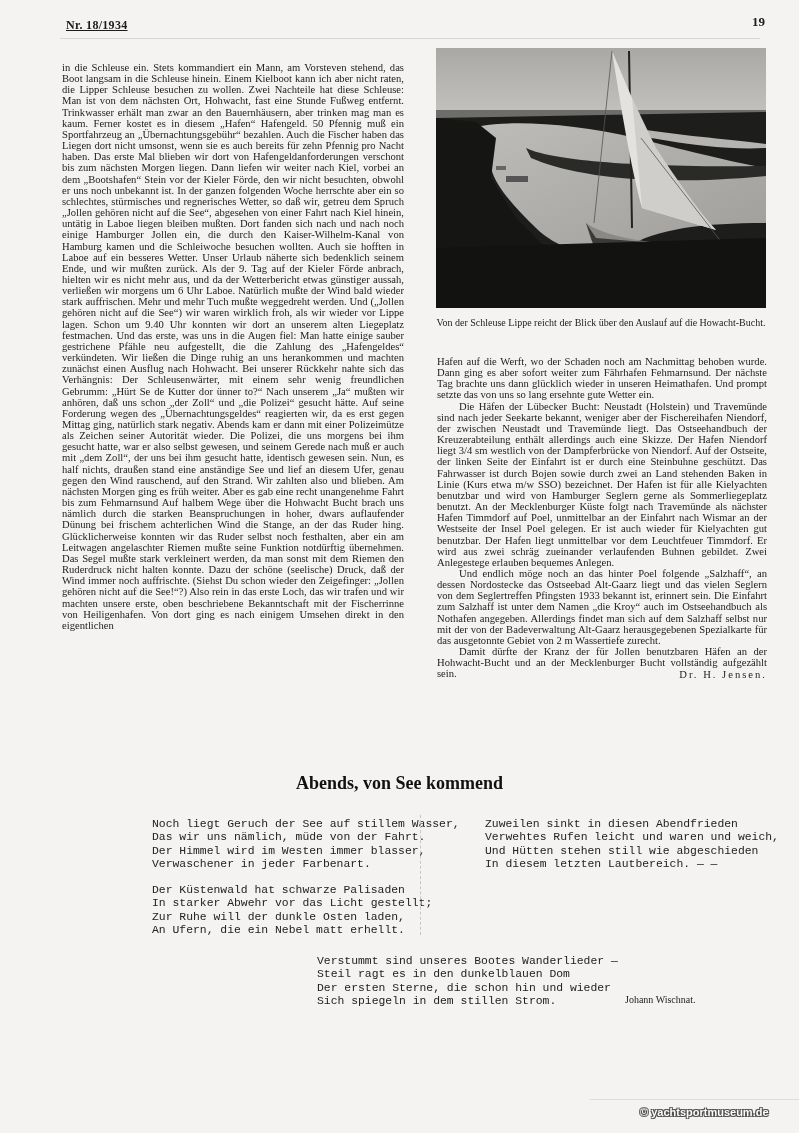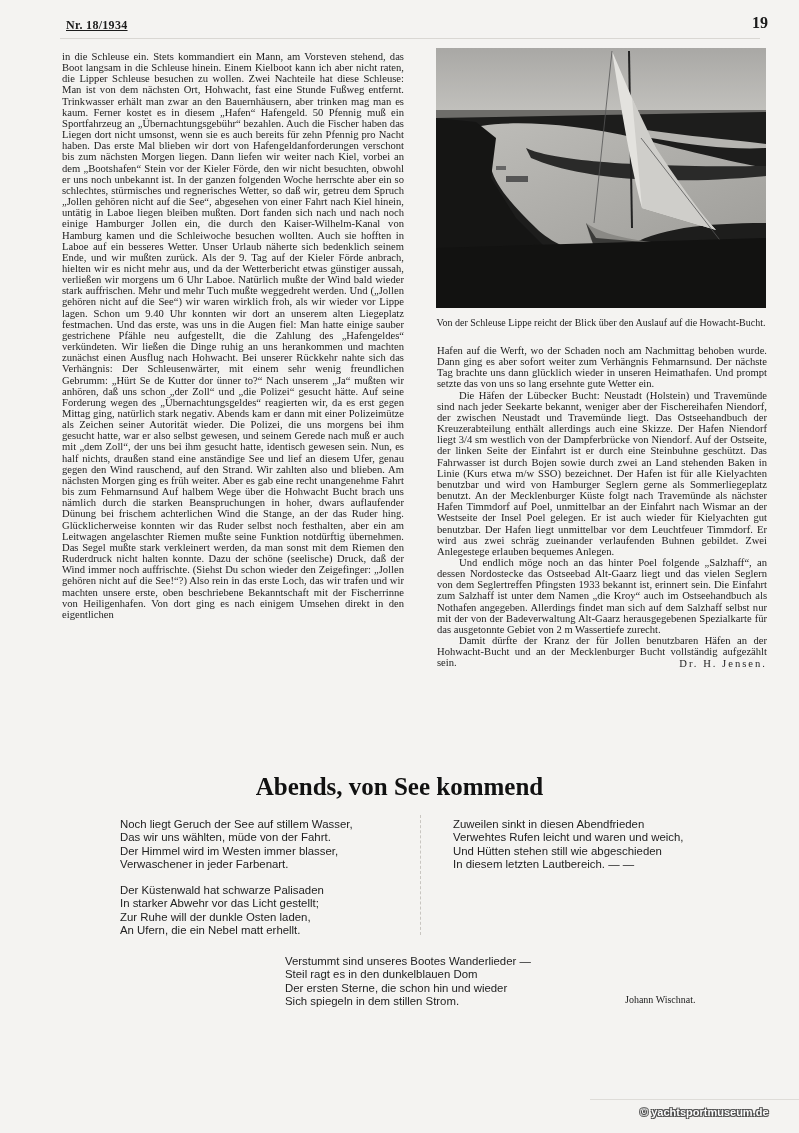--- a/index.html
+++ b/index.html
@@ -7,51 +7,52 @@
     width: 799px; height: 1133px; position: relative; overflow: hidden;
     background: #f4f3f1;
     color: #1c1c1c;
     font-family: "Liberation Serif", "DejaVu Serif", serif;
   }
   .abs { position: absolute; }
   .header-issue {
     left: 66px; top: 18px; font-size: 12px; font-weight: bold; letter-spacing: 0.3px; text-decoration: underline;
   }
   .header-page {
-    left: 752px; top: 14px; font-size: 16px; font-weight: bold;
+    left: 752px; top: 14px; font-size: 13px; font-weight: bold;
   }
   .rule-top {
     left: 60px; top: 38px; width: 700px; height: 1px; background: #d9d7d3;
   }
   .col {
     font-size: 10.6px; line-height: 11.15px; text-align: justify;
     font-family: "Liberation Serif", serif;
     color: #222;
+    margin-top: 11px;
   }
   .col p { margin: 0; text-align-last: justify; }
   .col p.last { text-align-last: left; }
   .col p.indent { text-indent: 22px; }
   .col-left { left: 62px; top: 51px; width: 342px; }
   .col-right { left: 437px; top: 345px; width: 330px; }
   .photo {
     left: 436px; top: 48px; width: 330px; height: 260px;
     overflow: hidden; background: #1a1a1a;
   }
   .caption {
     left: 436px; top: 317px; width: 330px; text-align: center;
     font-size: 10px; line-height: 12px; color: #222;
   }
   .poem-title {
     left: 0; width: 799px; top: 773px; text-align: center;
-    font-size: 25px; font-weight: bold; color: #111;
+    font-size: 18px; font-weight: bold; color: #111;
     font-family: "Liberation Serif", serif;
   }
   .poem {
     font-size: 11.4px; line-height: 13.3px; color: #222;
-    font-family: Liberation Sans, sans-serif; white-space: nowrap;
+    font-family: Liberation Mono, monospace; white-space: nowrap; margin-left: 32px;
   }
   .poem .stanza { margin-bottom: 13px; }
   .poem .line { display: block; }
   .poem-left { left: 120px; top: 818px; }
   .poem-right { left: 453px; top: 818px; }
   .poem-bottom { left: 285px; top: 955px; }
   .poem-divider {
     left: 420px; top: 815px; width: 0; height: 120px;
     border-left: 1px dashed #c9c6c1;
   }
@@ -107,35 +108,35 @@
     <path d="M150 175 C170 190 230 200 280 195 L285 210 C230 215 170 205 155 192 Z" fill="#8a8985"></path>
     <path d="M150 175 L160 190 L280 200 L285 210 L160 205 Z" fill="#3a3a38"></path>
     <rect x="60" y="118" width="10" height="4" fill="#666"></rect>
     <rect x="70" y="128" width="22" height="6" fill="#555"></rect>
     <path d="M0 200 L330 190 L330 260 L0 260 Z" fill="#121211"></path>
   </svg>
 </div>
 <div class="abs caption">Von der Schleuse Lippe reicht der Blick über den Auslauf auf die Howacht-Bucht.</div>
 
 <div class="abs col col-right">
-  <p class="last">Hafen auf die Werft, wo der Schaden noch am Nachmittag behoben wurde. Dann ging es aber sofort weiter zum Verhängnis Fehmarnsund. Der nächste Tag brachte uns dann glücklich wieder in unseren Heimathafen. Und prompt setzte das von uns so lang ersehnte gute Wetter ein.</p>
+  <p class="last">Hafen auf die Werft, wo der Schaden noch am Nachmittag behoben wurde. Dann ging es aber sofort weiter zum Fährhafen Fehmarnsund. Der nächste Tag brachte uns dann glücklich wieder in unseren Heimathafen. Und prompt setzte das von uns so lang ersehnte gute Wetter ein.</p>
   <p class="indent last">Die Häfen der Lübecker Bucht: Neustadt (Holstein) und Travemünde sind nach jeder Seekarte bekannt, weniger aber der Fischereihafen Niendorf, der zwischen Neustadt und Travemünde liegt. Das Ostseehandbuch der Kreuzerabteilung enthält allerdings auch eine Skizze. Der Hafen Niendorf liegt 3/4 sm westlich von der Dampferbrücke von Niendorf. Auf der Ostseite, der linken Seite der Einfahrt ist er durch eine Steinbuhne geschützt. Das Fahrwasser ist durch Bojen sowie durch zwei an Land stehenden Baken in Linie (Kurs etwa m/w SSO) bezeichnet. Der Hafen ist für alle Kielyachten benutzbar und wird von Hamburger Seglern gerne als Sommerliegeplatz benutzt. An der Mecklenburger Küste folgt nach Travemünde als nächster Hafen Timmdorf auf Poel, unmittelbar an der Einfahrt nach Wismar an der Westseite der Insel Poel gelegen. Er ist auch wieder für Kielyachten gut benutzbar. Der Hafen liegt unmittelbar vor dem Leuchtfeuer Timmdorf. Er wird aus zwei schräg zueinander verlaufenden Buhnen gebildet. Zwei Anlegestege erlauben bequemes Anlegen.</p>
   <p class="indent last">Und endlich möge noch an das hinter Poel folgende „Salzhaff“, an dessen Nordostecke das Ostseebad Alt-Gaarz liegt und das vielen Seglern von dem Seglertreffen Pfingsten 1933 bekannt ist, erinnert sein. Die Einfahrt zum Salzhaff ist unter dem Namen „die Kroy“ auch im Ostseehandbuch als Nothafen angegeben. Allerdings findet man sich auf dem Salzhaff selbst nur mit der von der Badeverwaltung Alt-Gaarz herausgegebenen Spezialkarte für das ausgetonnte Gebiet von 2 m Wassertiefe zurecht.</p>
   <p class="indent last">Damit dürfte der Kranz der für Jollen benutzbaren Häfen an der Hohwacht-Bucht und an der Mecklenburger Bucht vollständig aufgezählt sein.</p>
   <p class="last" style="margin-top:-11px;">
       <span class="signature">Dr. H. Jensen.</span>
     </p>
 </div>
 
 <div class="abs poem-title">Abends, von See kommend</div>
 
 <div class="abs poem poem-left">
   <div class="stanza">
     <span class="line">Noch liegt Geruch der See auf stillem Wasser,</span>
-    <span class="line">Das wir uns wählten, müde von der Fahrt.</span>
+    <span class="line">Das wir uns nämlich, müde von der Fahrt.</span>
     <span class="line">Der Himmel wird im Westen immer blasser,</span>
     <span class="line">Verwaschener in jeder Farbenart.</span>
   </div>
   <div class="stanza">
     <span class="line">Der Küstenwald hat schwarze Palisaden</span>
     <span class="line">In starker Abwehr vor das Licht gestellt;</span>
     <span class="line">Zur Ruhe will der dunkle Osten laden,</span>
     <span class="line">An Ufern, die ein Nebel matt erhellt.</span>
   </div>
 </div>

